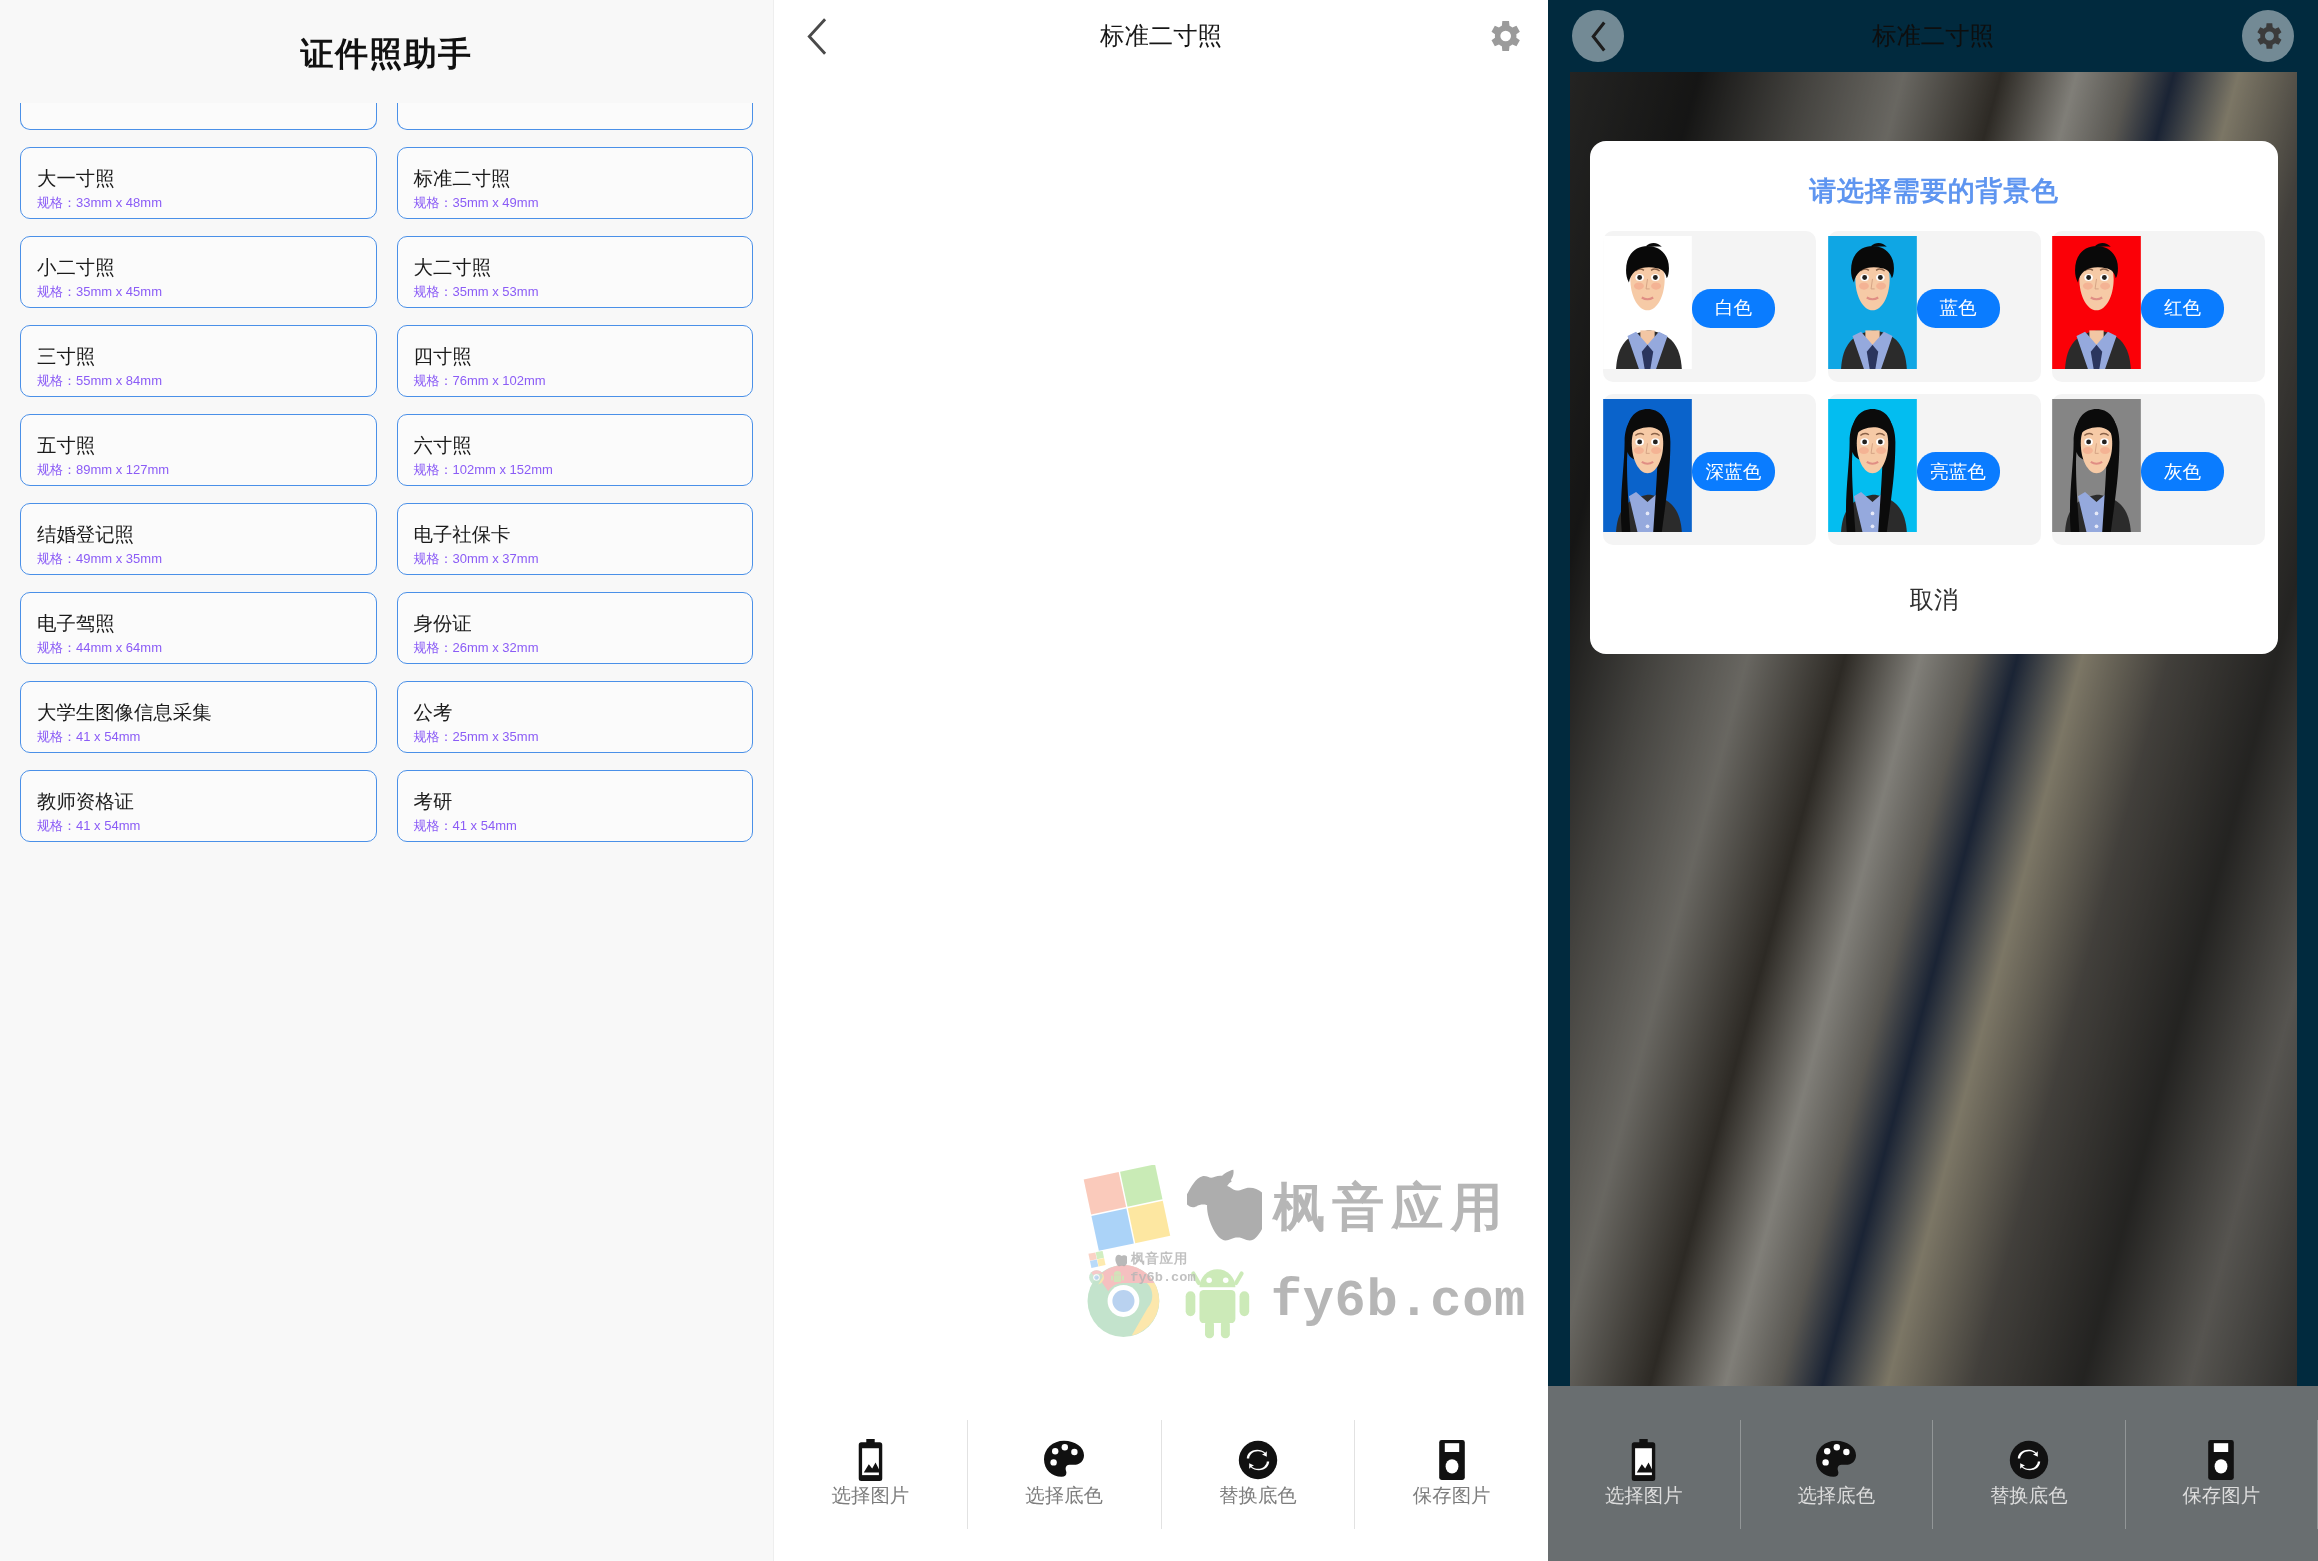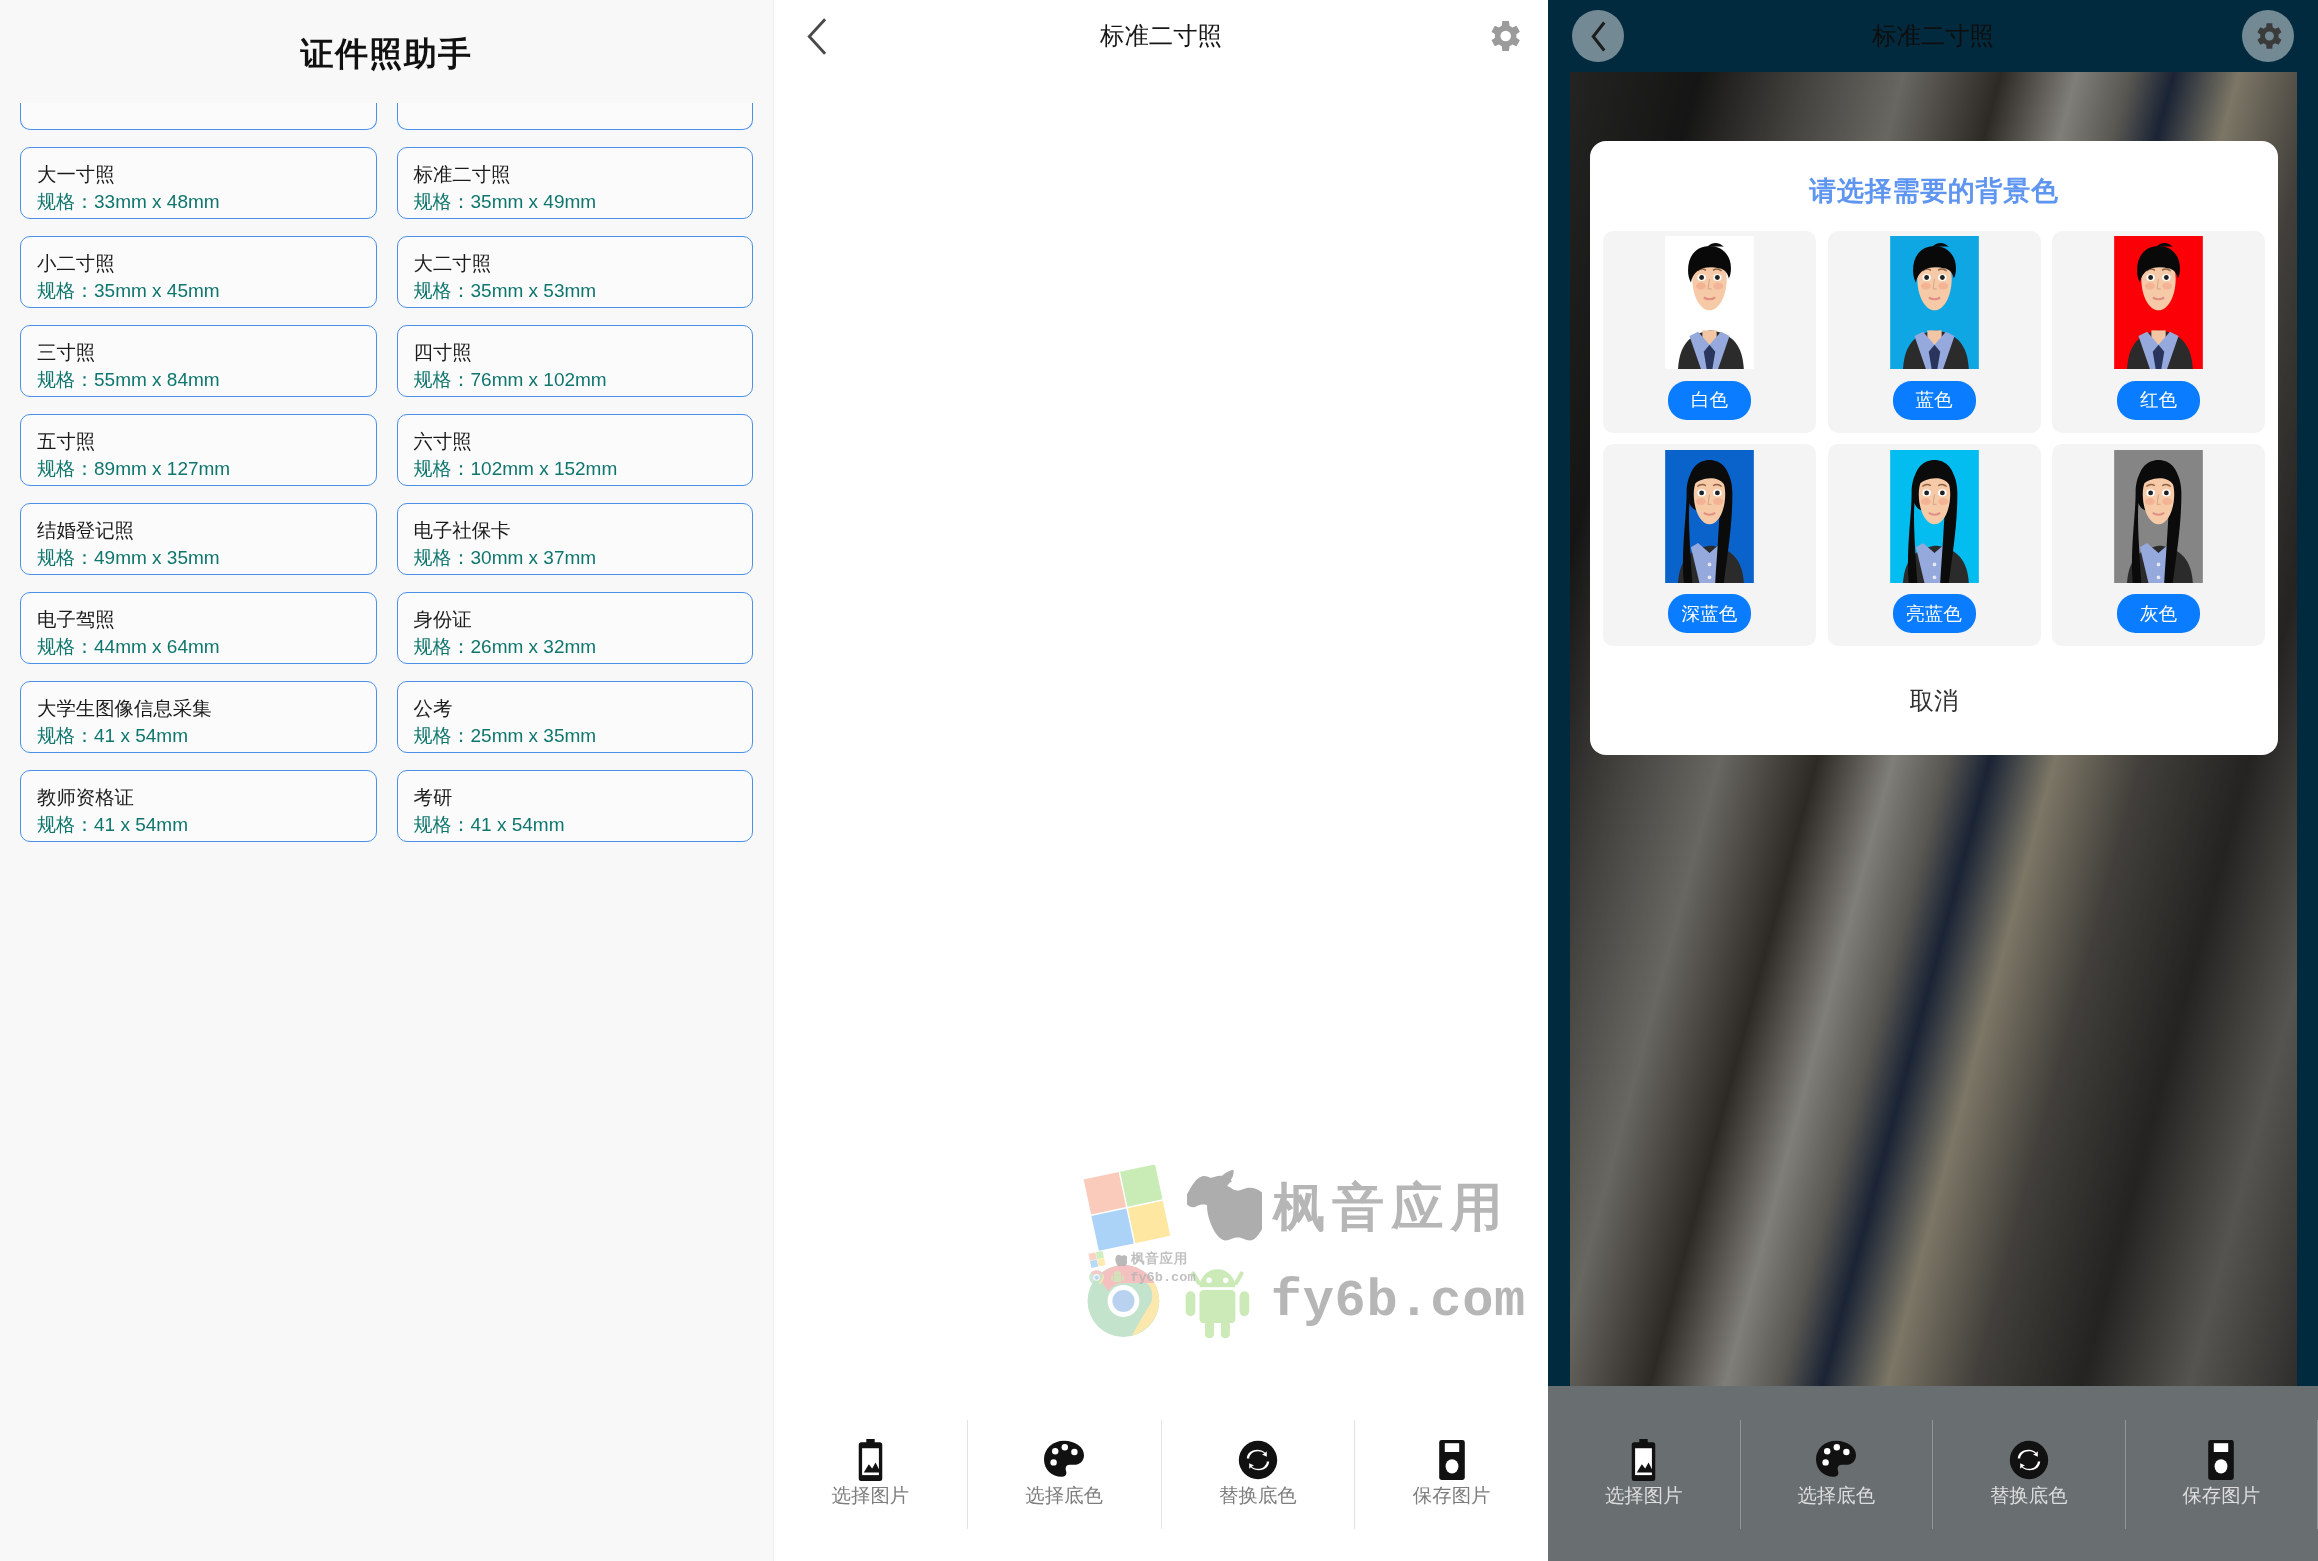--- a/index.html
+++ b/index.html
@@ -27,21 +27,21 @@
     display:grid;grid-template-columns:1fr 1fr;
     column-gap:20px;row-gap:17px;
   }
   .spec-card{
     border:1.4px solid #4a90e8;border-radius:10px;background:#fbfbfb;
     height:72px;padding:11.5px 16px 0 16px;box-sizing:border-box;
     display:flex;flex-direction:column;justify-content:center;
   }
   .spec-card.clipped{height:27px;padding-top:0;border-top:none;border-radius:0 0 10px 10px;overflow:hidden;}
   .spec-name{font-size:19.4px;color:#1b1b1b;line-height:1.1;margin-bottom:6.5px;}
-  .spec-size{font-size:19px;color:#0f766e;line-height:1.1;}
+  .spec-size{font-size:13px;color:#8b5cf6;line-height:1.1;}
 
   
   .panel2{
     width:774px;height:1562px;background:#ffffff;
     position:relative;overflow:hidden;flex:0 0 774px;
   }
   .topbar{
     height:72px;display:flex;align-items:center;
     padding:0 24.4px;box-sizing:border-box;position:relative;
   }
@@ -114,21 +114,21 @@
   .dlg-title{
     text-align:center;font-size:27px;font-weight:bold;color:#5e95f0;
     padding:32px 0 21.5px 0;letter-spacing:0.7px;
   }
   .dlg-grid{
     display:grid;grid-template-columns:repeat(3,1fr);
     gap:11.5px;padding:0 13px;
   }
   .color-card{
     background:#f4f4f4;border-radius:10px;padding:5.7px 0 13px 0;
-    display:flex;flex-direction:column;align-items:center;
+    display:flex;flex-direction:row;align-items:center;
   }
   .thumb{width:89px;height:133px;position:relative;overflow:hidden;}
   .pill{
     margin-top:11.5px;background:#0a7cff;color:#fff;border-radius:18.6px;
     font-size:18.6px;padding:6.5px 0;width:83px;text-align:center;
   }
   .cancel{
     text-align:center;font-size:24.4px;color:#303030;padding:39px 0 18.6px 0;
   }
   .p3-bottombar{

